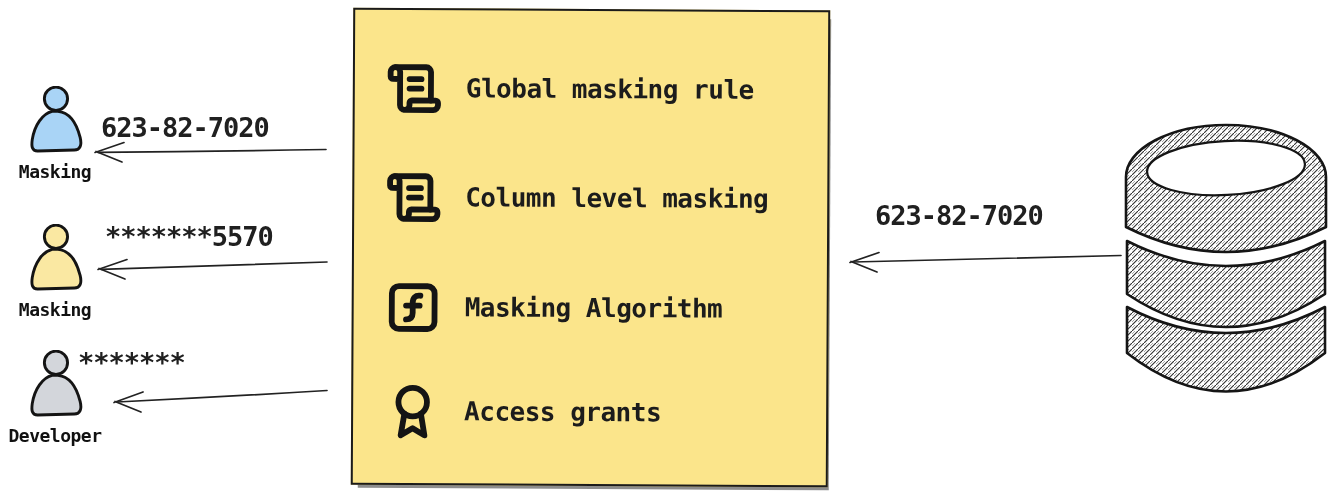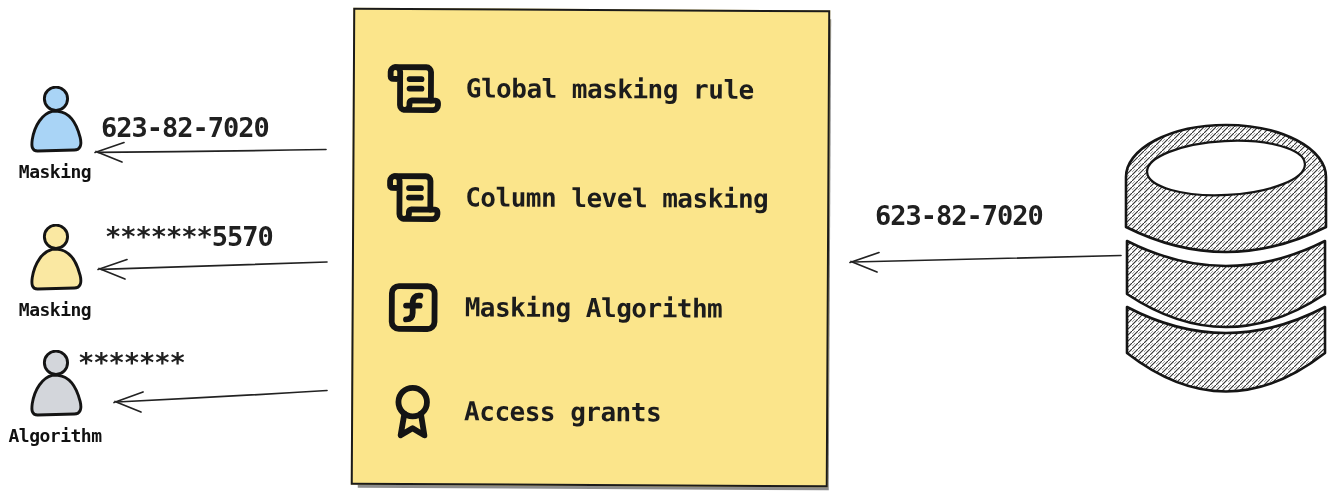--- a/index.html
+++ b/index.html
@@ -86,21 +86,21 @@
       <circle class="person-outline" cx="31" cy="13" r="12" stroke-width="2.6" fill="#fae8a2"></circle>
     </svg>
     <div class="actor-label">Masking</div>
   </div>
 
   <div class="actor actor-developer">
     <svg class="actor-icon" width="58" height="70" viewBox="0 0 60 72">
       <path class="person-outline" d="M 27,26 C 17,28.5 9,40 6.5,55 C 5.5,62 6,67 12,67 L 50,66 C 56,66 58,61 56,53 C 52,37 44,27 33,26 Z" fill="#d3d6db"></path>
       <circle class="person-outline" cx="31" cy="13" r="12" stroke-width="2.6" fill="#d3d6db"></circle>
     </svg>
-    <div class="actor-label">Algorithm</div>
+    <div class="actor-label">Developer</div>
   </div>
 
   <div class="flow-label fl-analyst">623-82-7020</div>
   <div class="flow-label fl-support">*******5570</div>
   <div class="flow-label fl-developer">*******</div>
   <div class="flow-label fl-database">623-82-7020</div>
 
   <div class="mask-box">
 
     <div class="mask-item mi-1">

